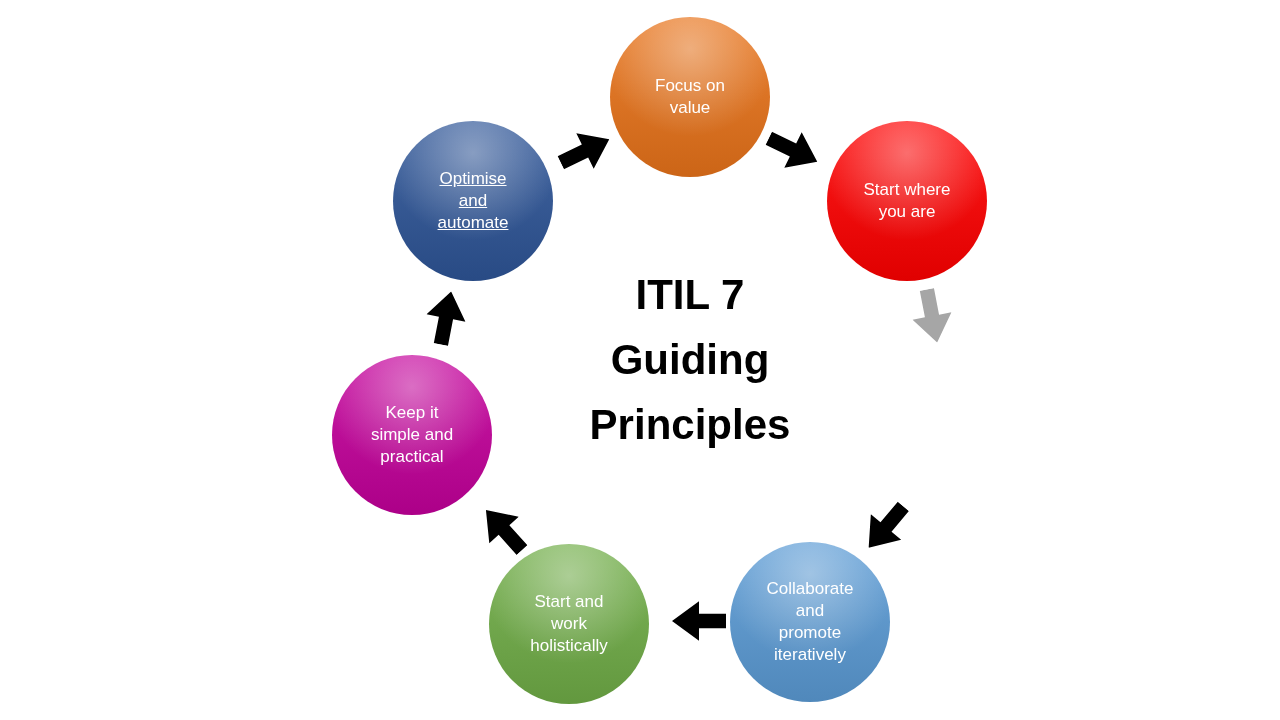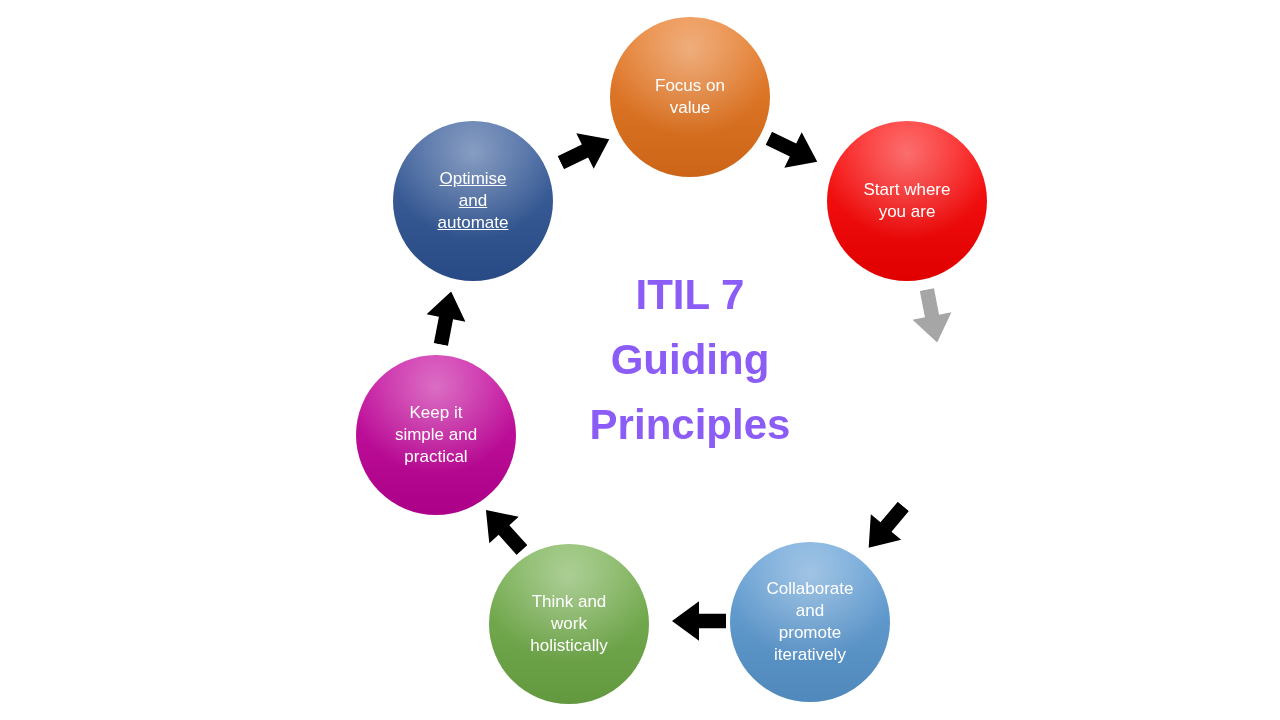--- a/index.html
+++ b/index.html
@@ -30,32 +30,32 @@
     white-space: pre-line;
     background-image:
       radial-gradient(circle at 50% 20%, rgba(255,255,255,0.38), rgba(255,255,255,0) 58%),
       linear-gradient(180deg, rgba(255,255,255,0.10), rgba(0,0,0,0.12));
   }
   .c-focus      { left: 610px; top: 17px;  }
   .c-start      { left: 827px; top: 121px; }
   .c-progress   { left: 882px; top: 355px; }
   .c-collab     { left: 730px; top: 542px; }
   .c-think      { left: 489px; top: 544px; }
-  .c-keep       { left: 356px; top: 355px; }
+  .c-keep       { left: 332px; top: 355px; }
   .c-optimise   { left: 393px; top: 121px; }
 
   .title {
     position: absolute;
     left: 515px;
     top: 262px;
     width: 350px;
     text-align: center;
     font-size: 42px;
     font-weight: bold;
-    color: #8b5cf6;
+    color: #000000;
     line-height: 1.55;
     white-space: pre-line;
   }
 
   .arrow {
     position: absolute;
     width: 54px;
     height: 40px;
   }
   .arrow svg { display: block; }
@@ -88,21 +88,21 @@
 
 
   <div class="circle c-collab" style="background-color: rgb(91, 155, 213);">
     <span>Collaborate
 and
 promote
 iteratively</span>
   </div>
 
   <div class="circle c-think" style="background-color: rgb(112, 173, 71);">
-    <span>Think and
+    <span>Start and
 work
 holistically</span>
   </div>
 
   <div class="circle c-keep" style="background-color: rgb(196, 0, 155);">
     <span>Keep it
 simple and
 practical</span>
   </div>
 

